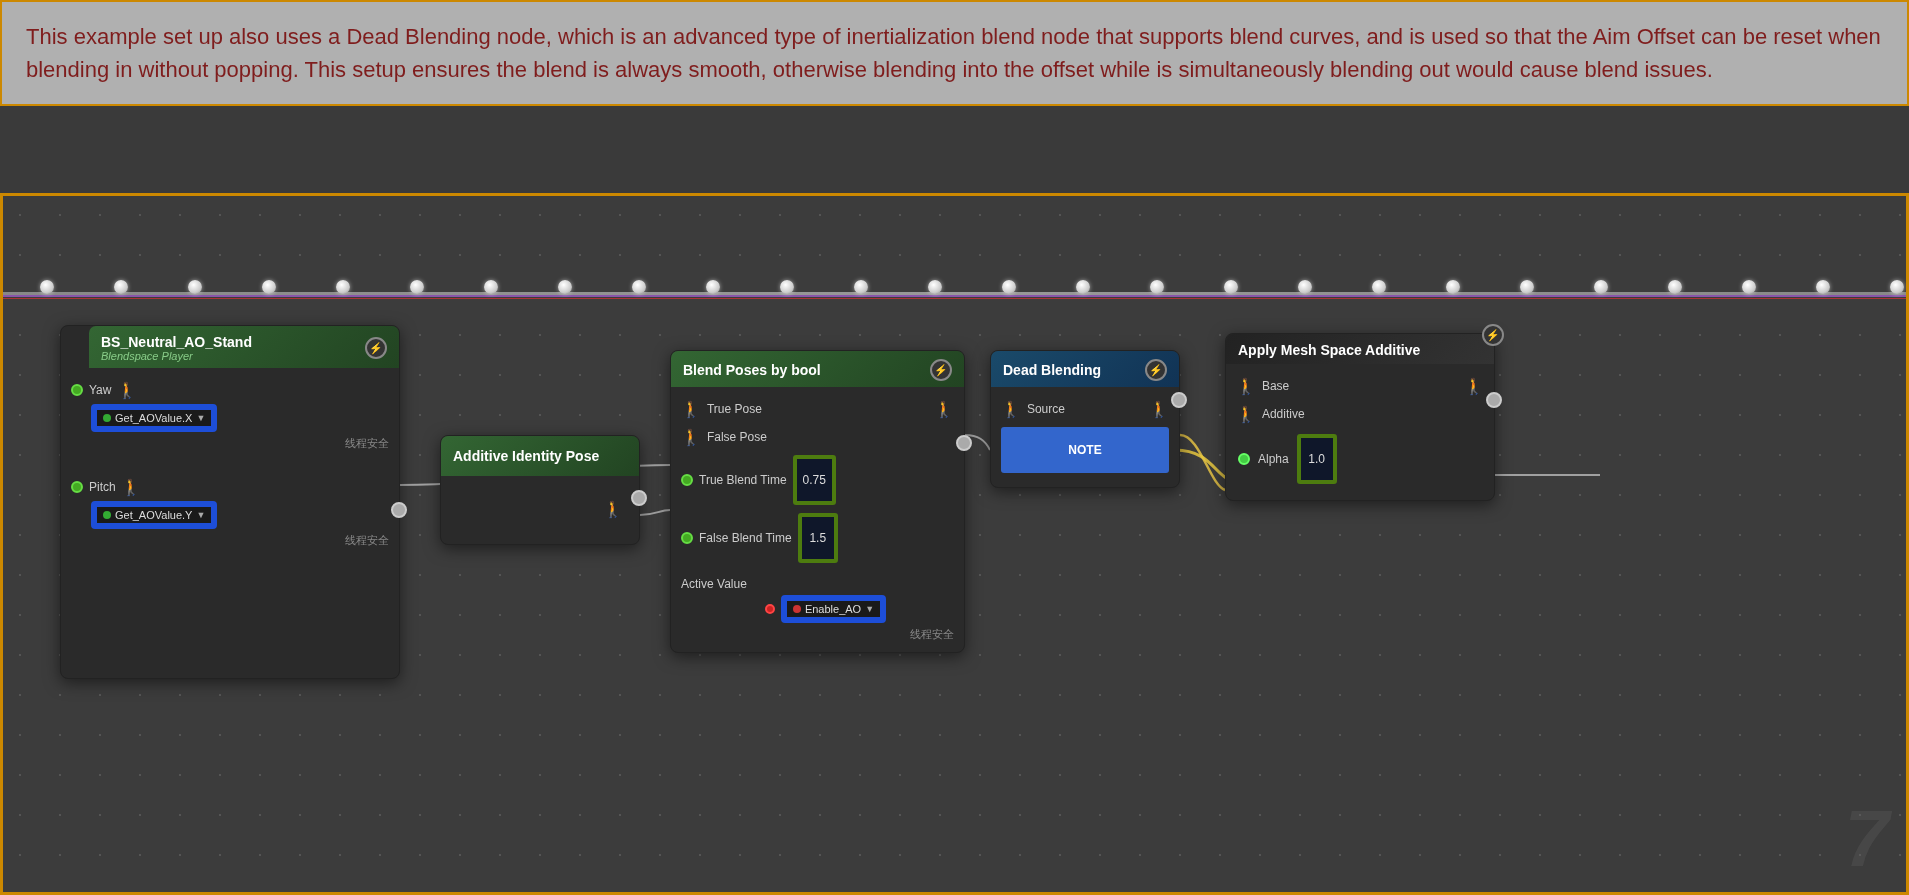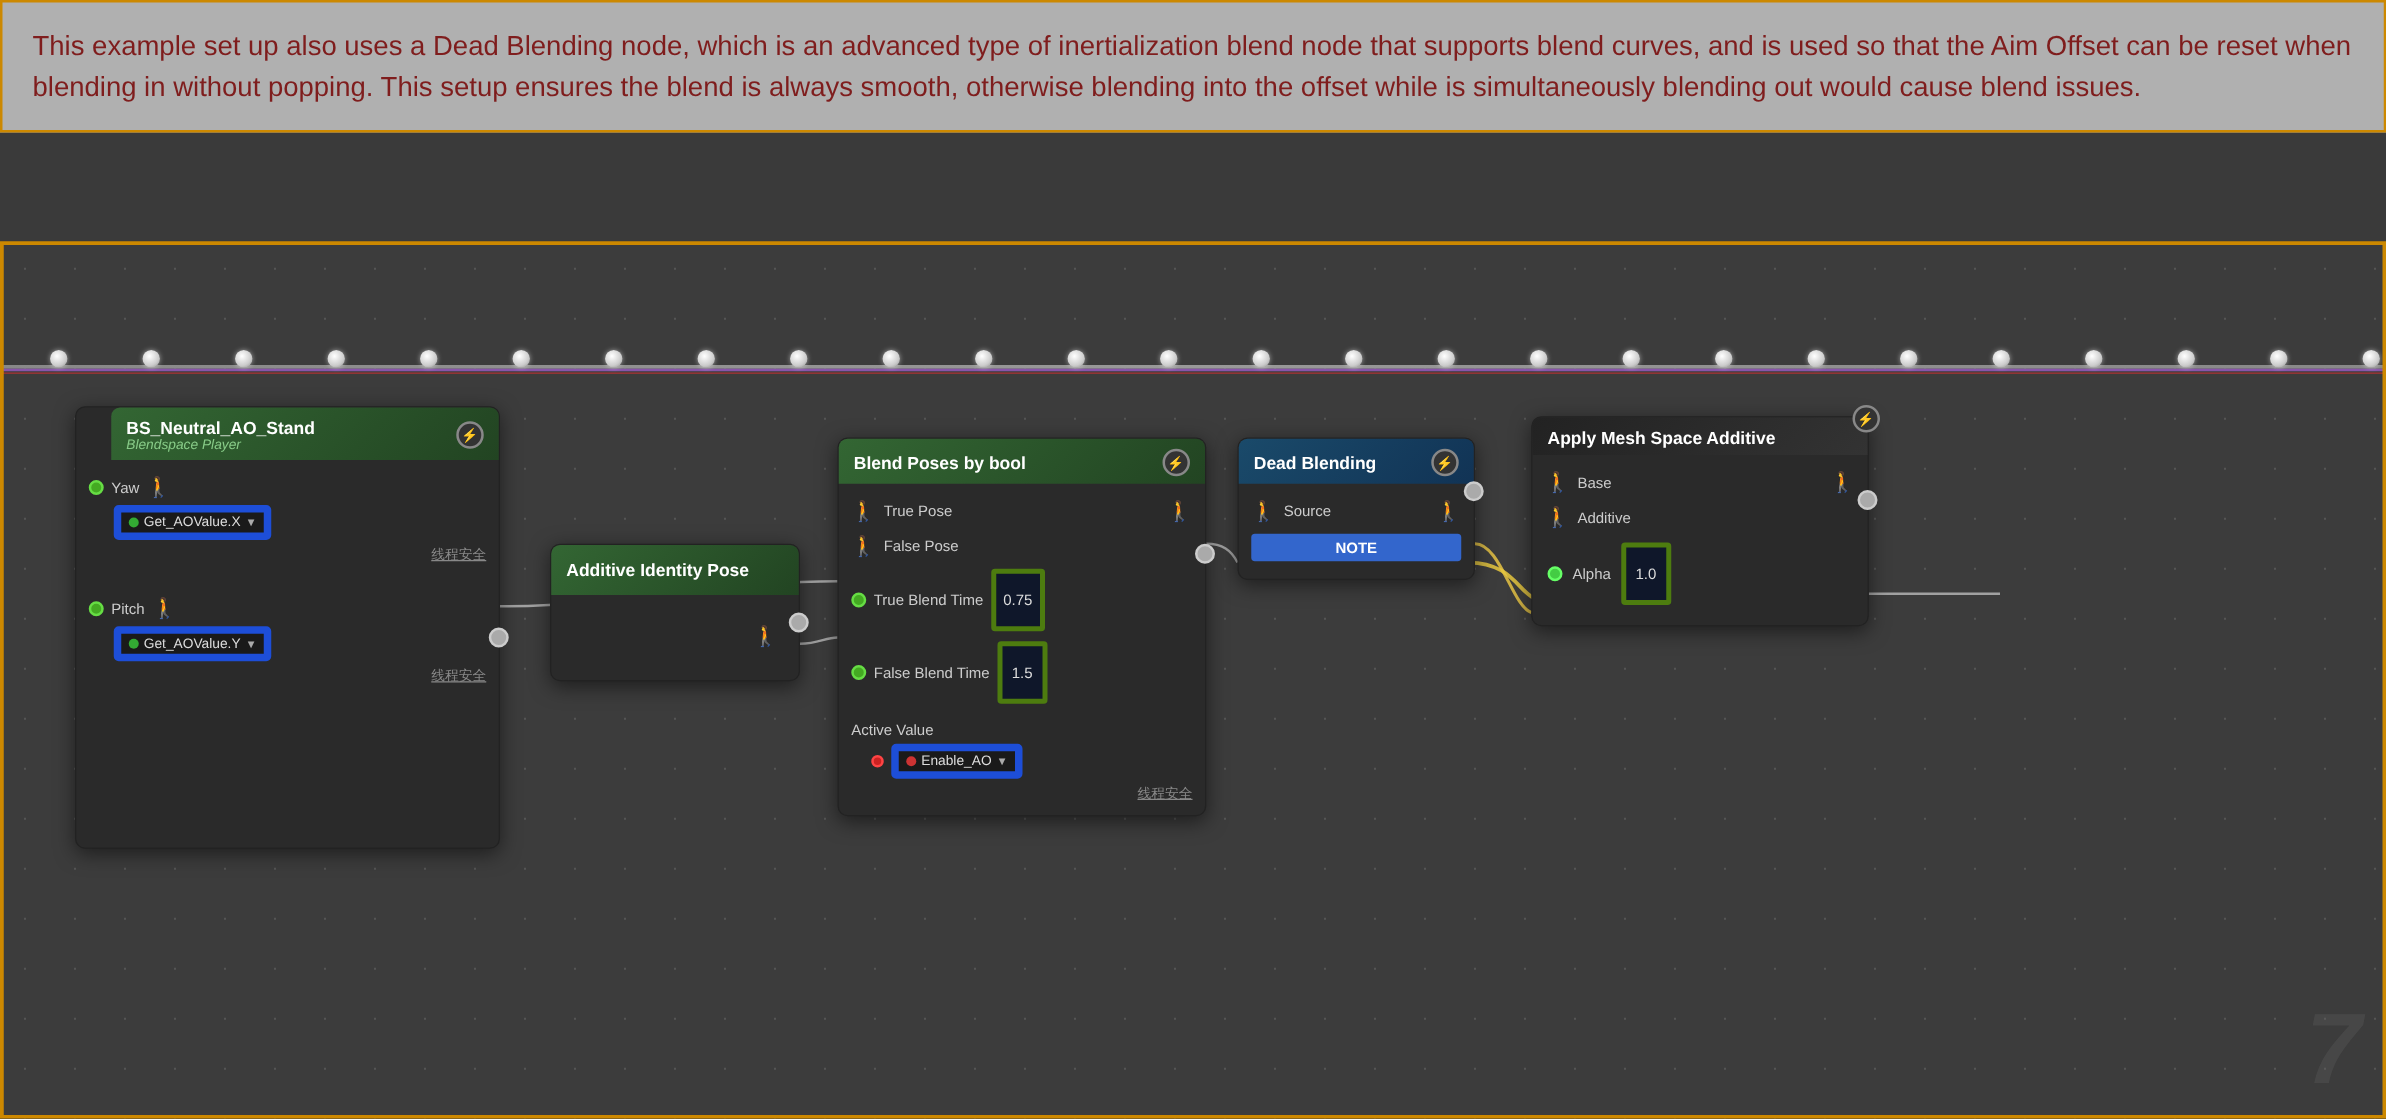--- a/index.html
+++ b/index.html
@@ -237,33 +237,32 @@
       min-width: 40px;
       text-align: center;
     }
 
     
     .note-badge {
       background: #3366cc;
       color: #fff;
       font-size: 12px;
       font-weight: bold;
-      padding: 4px 16px;
+      padding: 16px 16px;
       border-radius: 3px;
       text-align: center;
       margin: 4px 10px;
     }
 
     
     .zh-text {
       font-size: 11px;
       color: #888;
       text-align: right;
       padding-right: 10px;
-      text-decoration: underline;
     }
 
     
     #wires-svg {
       position: absolute;
       top: 0; left: 0;
       width: 100%;
       height: 100%;
       z-index: 4;
       pointer-events: none;
@@ -457,21 +456,21 @@
 
       <div class="node-row">
         <div class="pin-circle green"></div>
         <span class="pin-label">False Blend Time</span>
         <span class="field-value">1.5</span>
       </div>
 
       <div class="node-row" style="padding-top: 10px;">
         <span class="pin-label">Active Value</span>
       </div>
-      <div class="node-row" style="padding-top: 0; padding-left: 26px;">
+      <div class="node-row" style="padding-top: 0; padding-left: 26px; justify-content: center;">
         <div class="pin-circle red" style="width:10px;height:10px;"></div>
         <div class="dropdown">
           <div class="dd-dot red"></div>
           <span>Enable_AO</span>
           <span class="dropdown-arrow">▼</span>
         </div>
       </div>
       <div class="zh-text">线程安全</div>
     </div>
 

